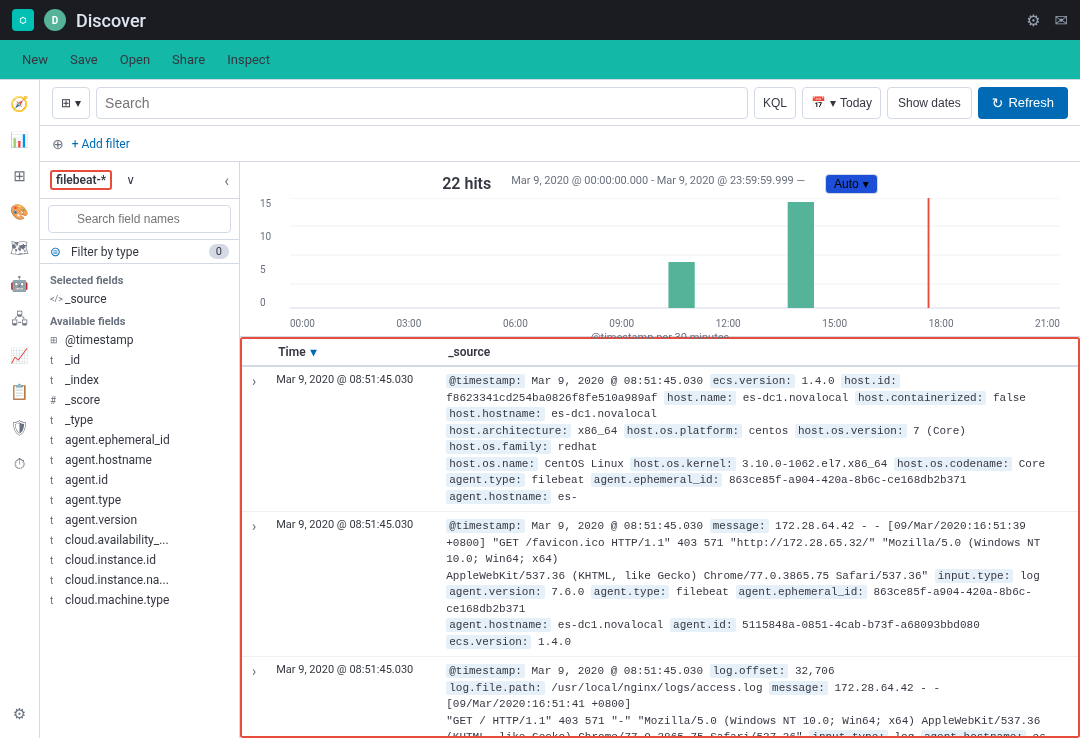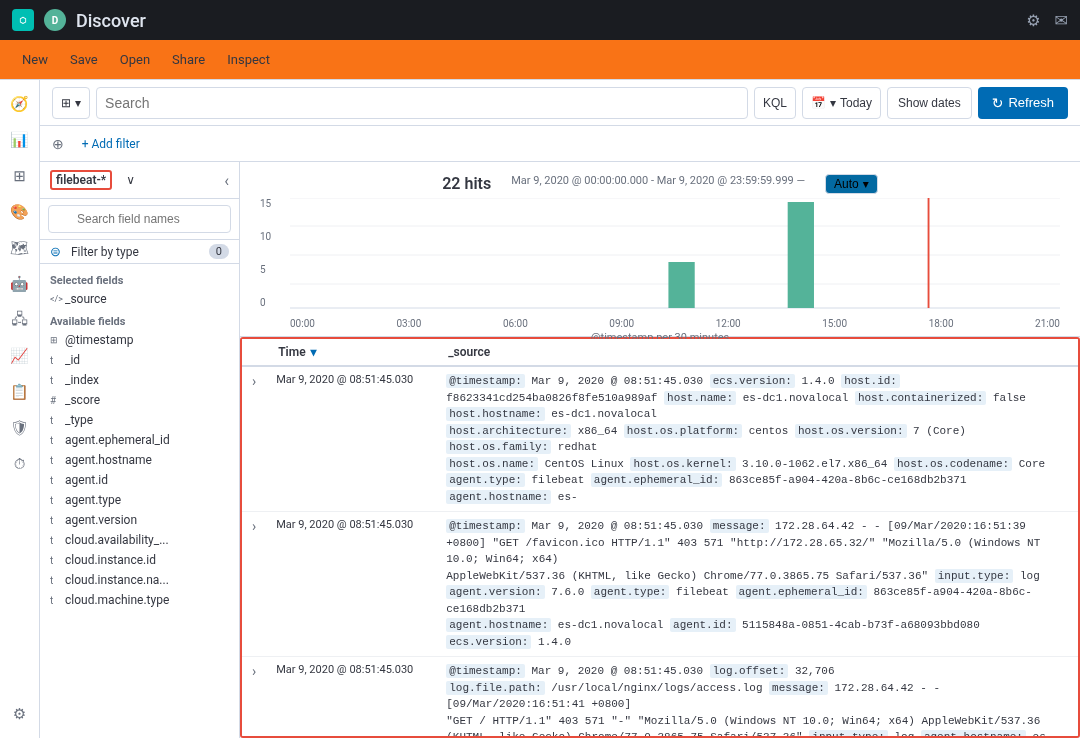--- a/index.html
+++ b/index.html
@@ -8,21 +8,21 @@
     
     #topbar { display: flex; align-items: center; background: #1a1c21; height: 40px; padding: 0 12px; gap: 10px; }
     #topbar-logo { width: 22px; height: 22px; background: #00bfb3; border-radius: 4px; display: flex; align-items: center; justify-content: center; color: white; font-weight: bold; font-size: 10px; flex-shrink: 0; }
     #topbar-avatar { width: 22px; height: 22px; background: #54b399; border-radius: 50%; display: flex; align-items: center; justify-content: center; color: white; font-size: 10px; font-weight: bold; }
     #topbar-title { color: #dfe5ef; font-size: 18px; font-weight: 500; }
     #topbar-spacer { flex: 1; }
     #topbar-icons { display: flex; gap: 14px; }
     #topbar-icons span { color: #98a2b3; font-size: 16px; cursor: pointer; }
 
     
-    #navbar { display: flex; align-items: center; background: #f97316; border-bottom: 1px solid #d3dae6; padding: 0 12px; height: 40px; gap: 2px; }
+    #navbar { display: flex; align-items: center; background: #14b8a6; border-bottom: 1px solid #d3dae6; padding: 0 12px; height: 40px; gap: 2px; }
     .nav-item { padding: 6px 10px; font-size: 13px; color: #343741; cursor: pointer; border-radius: 4px; }
 
     
     #left-icons { position: absolute; left: 0; top: 80px; width: 40px; background: white; border-right: 1px solid #d3dae6; height: calc(738px - 80px); display: flex; flex-direction: column; align-items: center; padding: 8px 0; gap: 4px; }
     .left-icon { width: 32px; height: 32px; display: flex; align-items: center; justify-content: center; border-radius: 4px; cursor: pointer; color: #69707d; font-size: 15px; }
     .left-icon.active { color: #006bb4; }
 
     
     #toolbar { display: flex; align-items: center; background: white; border-bottom: 1px solid #d3dae6; padding: 6px 12px 6px 52px; gap: 6px; height: 46px; }
     #search-type-btn { display: flex; align-items: center; gap: 4px; border: 1px solid #d3dae6; border-radius: 4px; padding: 4px 8px; background: white; cursor: pointer; font-size: 12px; color: #343741; height: 32px; }
@@ -132,21 +132,21 @@
   </button>
   <button id="show-dates-btn">Show dates</button>
   <button id="refresh-btn">
     <span style="font-size:14px;">↻</span>
     <span>Refresh</span>
   </button>
 </div>
 
 <div id="filterbar">
   <span id="filter-icon">⊕</span>
-  <span id="add-filter-btn" style="color:#006bb4;font-size:12px;cursor:pointer;margin-left:10px;">+ Add filter</span>
+  <span id="add-filter-btn" style="color:#006bb4;font-size:12px;cursor:pointer;">+ Add filter</span>
 </div>
 
 <div id="left-icons">
   <div class="left-icon active">🧭</div>
   <div class="left-icon">📊</div>
   <div class="left-icon">⊞</div>
   <div class="left-icon">🎨</div>
   <div class="left-icon">🗺</div>
   <div class="left-icon">🤖</div>
   <div class="left-icon">🖧</div>
@@ -243,21 +243,21 @@
       </div>
     </div>
   </div>
 
   <div id="content">
 
     <div id="histogram">
       <div id="histogram-header">
         <span id="hits-count" style="font-size:16px;font-weight:600;">22 hits</span>
         <span id="time-range" style="font-size:11px;color:#69707d;">Mar 9, 2020 @ 00:00:00.000 - Mar 9, 2020 @ 23:59:59.999 —</span>
-        <button id="auto-select" style="display:flex;align-items:center;gap:4px;border:1px solid #d3dae6;border-radius:4px;padding:2px 8px;font-size:12px;cursor:pointer;background:#0369a1;">
+        <button id="auto-select" style="display:flex;align-items:center;gap:4px;border:1px solid #d3dae6;border-radius:4px;padding:2px 8px;font-size:12px;cursor:pointer;background:#1d4ed8;">
           <span>Auto</span>
           <span>▾</span>
         </button>
       </div>
       <div id="chart-area">
         <div id="chart-y-labels">
           <span>15</span>
           <span>10</span>
           <span>5</span>
           <span>0</span>

